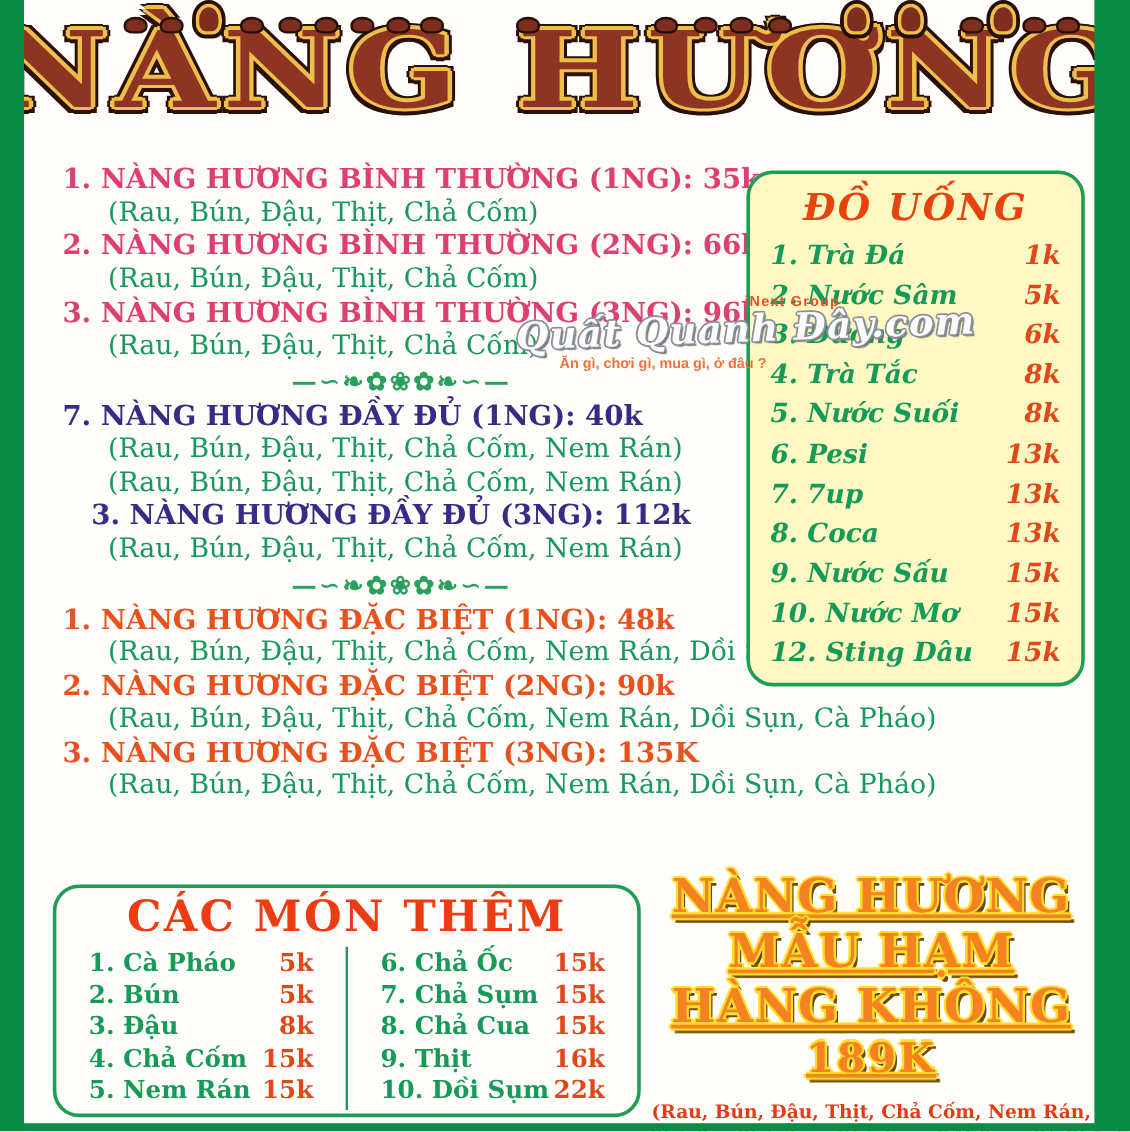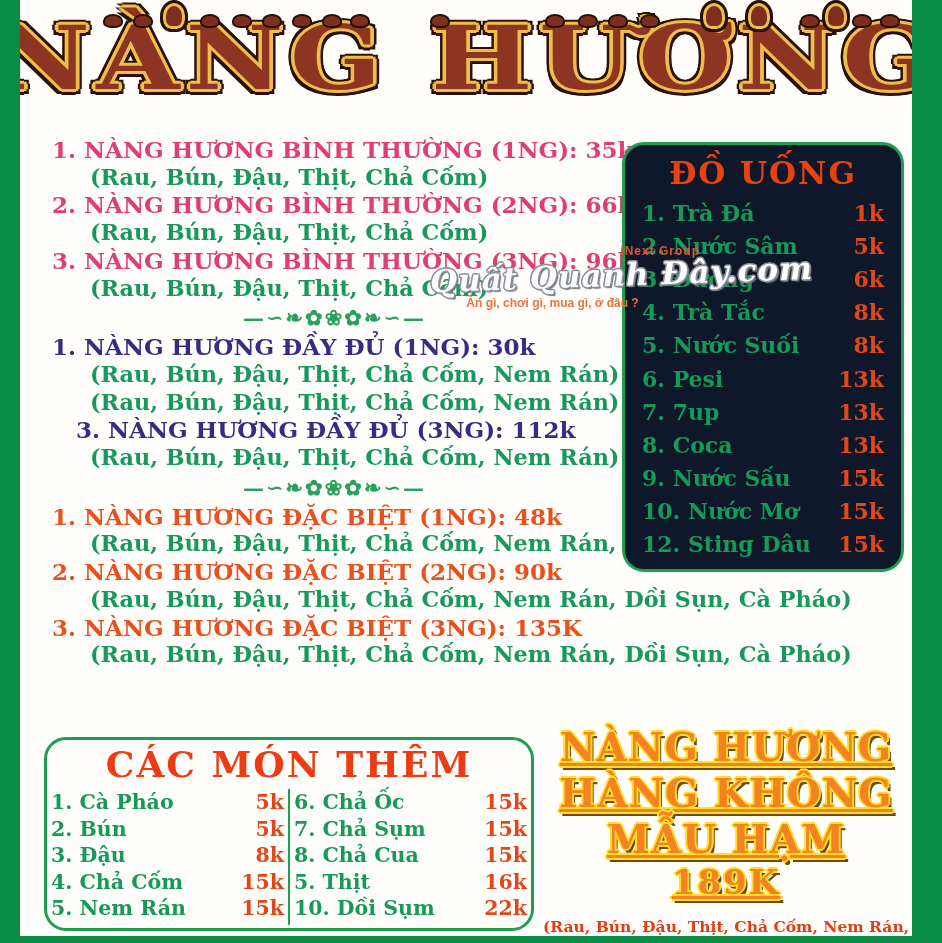--- a/index.html
+++ b/index.html
@@ -27,42 +27,42 @@
     text-shadow:
       -3px 0 0 #efbe4a, 3px 0 0 #efbe4a, 0 -3px 0 #efbe4a, 0 3px 0 #efbe4a,
       -2px -2px 0 #efbe4a, 2px -2px 0 #efbe4a, -2px 2px 0 #efbe4a, 2px 2px 0 #efbe4a,
       -5px 0 0 #2a1007, 5px 0 0 #2a1007, 0 -5px 0 #2a1007, 0 6px 0 #2a1007,
       -4px -4px 0 #2a1007, 4px -4px 0 #2a1007, -4px 5px 0 #2a1007, 4px 5px 0 #2a1007;
   }
 
   
   .menu-sections{position:absolute;left:52px;top:136px;width:860px;z-index:1;}
   .item-line{font-size:23px;font-weight:bold;line-height:27.7px;white-space:nowrap;}
-  .ingredients-line{font-size:22.3px;font-weight:bold;line-height:27.7px;color:#17995c;padding-left:38px;white-space:nowrap;}
+  .ingredients-line{font-size:22.3px;font-weight:normal;line-height:27.7px;color:#17995c;padding-left:38px;white-space:nowrap;}
   .divider{width:565px;text-align:center;color:#2aa05f;font-size:21px;line-height:31px;letter-spacing:2px;font-weight:bold;}
 
   
   .drinks-box{
     position:absolute;left:622px;top:142px;width:282px;height:430px;box-sizing:border-box;
-    border:3px solid #1f9d55;border-radius:22px;background:#0f172a;z-index:1;
+    border:3px solid #1f9d55;border-radius:22px;background:#fef9c3;z-index:1;font-style:italic;
   }
   .drinks-title{margin-top:10px;text-align:center;font-size:31px;font-weight:bold;color:#e8430f;letter-spacing:2px;}
   .drinks-rows{margin-top:5px;padding:0 17px;}
   .drink-row{display:flex;justify-content:space-between;align-items:center;height:33.2px;font-weight:bold;font-size:22px;}
   .drink-name{color:#169a58;white-space:nowrap;}
   .drink-price{color:#e0481a;}
 
   
   .extras-box{
     position:absolute;left:44px;top:737px;width:490px;height:194px;box-sizing:border-box;
     border:3px solid #1f9d55;border-radius:22px;background:#fffefb;z-index:1;
   }
   .extras-title{margin-top:3px;text-align:center;font-size:36px;font-weight:bold;color:#ee3c12;letter-spacing:2px;}
   .extras-cols{display:flex;margin-top:4px;height:136px;}
-  .extras-col{flex:1;padding:0 4px;}
+  .extras-col{flex:1;padding:0 27px;}
   .extras-col.right{border-left:2px solid #1f9d55;}
   .extra-row{display:flex;justify-content:space-between;align-items:center;height:26.5px;font-weight:bold;font-size:20.5px;}
   .extra-name{color:#169a58;white-space:nowrap;}
   .extra-price{color:#e0481a;}
 
   
   .combo{position:absolute;left:540px;top:724px;width:372px;text-align:center;z-index:1;}
   .combo-line{
     font-size:39px;font-weight:900;line-height:46px;color:#f58220;letter-spacing:1px;white-space:nowrap;
     text-decoration:underline;text-decoration-thickness:3px;
@@ -127,21 +127,21 @@
       <div class="menu-section">
         <div class="item-line" style="color: rgb(223, 62, 114);">1. NÀNG HƯƠNG BÌNH THƯỜNG (1NG): 35k</div>
         <div class="ingredients-line">(Rau, Bún, Đậu, Thịt, Chả Cốm)</div>
         <div class="item-line" style="color: rgb(223, 62, 114);">2. NÀNG HƯƠNG BÌNH THƯỜNG (2NG): 66k</div>
         <div class="ingredients-line">(Rau, Bún, Đậu, Thịt, Chả Cốm)</div>
         <div class="item-line" style="color: rgb(223, 62, 114);">3. NÀNG HƯƠNG BÌNH THƯỜNG (3NG): 96k</div>
         <div class="ingredients-line">(Rau, Bún, Đậu, Thịt, Chả Cốm)</div>
       </div>
       <div class="divider">—∽❧✿❀✿❧∽—</div>
       <div class="menu-section">
-        <div class="item-line" style="color: rgb(57, 42, 133);">1. NÀNG HƯƠNG ĐẦY ĐỦ (1NG): 30k</div>
+        <div class="item-line" style="color: rgb(57, 42, 133);">7. NÀNG HƯƠNG ĐẦY ĐỦ (1NG): 40k</div>
         <div class="ingredients-line">(Rau, Bún, Đậu, Thịt, Chả Cốm, Nem Rán)</div>
         <div class="ingredients-line">(Rau, Bún, Đậu, Thịt, Chả Cốm, Nem Rán)</div>
         <div class="item-line" style="color: rgb(57, 42, 133); margin-left: 24px;">3. NÀNG HƯƠNG ĐẦY ĐỦ (3NG): 112k</div>
         <div class="ingredients-line">(Rau, Bún, Đậu, Thịt, Chả Cốm, Nem Rán)</div>
       </div>
       <div class="divider">—∽❧✿❀✿❧∽—</div>
       <div class="menu-section">
         <div class="item-line" style="color: rgb(232, 81, 29);">1. NÀNG HƯƠNG ĐẶC BIỆT (1NG): 48k</div>
         <div class="ingredients-line">(Rau, Bún, Đậu, Thịt, Chả Cốm, Nem Rán,  Dồi Sụn, Cà Pháo)</div>
         <div class="item-line" style="color: rgb(232, 81, 29);">2. NÀNG HƯƠNG ĐẶC BIỆT (2NG): 90k</div>
@@ -233,36 +233,36 @@
           </div>
           <div class="extra-row">
             <div class="extra-name">7. Chả Sụm</div>
             <div class="extra-price">15k</div>
           </div>
           <div class="extra-row">
             <div class="extra-name">8. Chả Cua</div>
             <div class="extra-price">15k</div>
           </div>
           <div class="extra-row">
-            <div class="extra-name">5. Thịt</div>
+            <div class="extra-name">9. Thịt</div>
             <div class="extra-price">16k</div>
           </div>
           <div class="extra-row">
             <div class="extra-name">10. Dồi Sụm</div>
             <div class="extra-price">22k</div>
           </div>
         </div>
     </div>
   </div>
 
   <div class="combo">
     <div>
         <div class="combo-line">NÀNG HƯƠNG</div>
+        <div class="combo-line">MẪU HẠM</div>
         <div class="combo-line">HÀNG KHÔNG</div>
-        <div class="combo-line">MẪU HẠM</div>
       </div>
     <div class="combo-price">189K</div>
     <div class="combo-ing">(Rau, Bún, Đậu, Thịt, Chả Cốm, Nem Rán,</div>
     <div class="combo-ing">Chả Ốc, Chả Sụn, Chả Cua, Dồi Sụn, Cà Pháo)</div>
   </div>
 
   <div class="watermark">
     <div class="wm-brand">iNext Group</div>
     <div class="wm-main">Quất Quanh Đây.com</div>
     <div class="wm-tagline">Ăn gì, chơi gì, mua gì, ở đâu ?</div>

